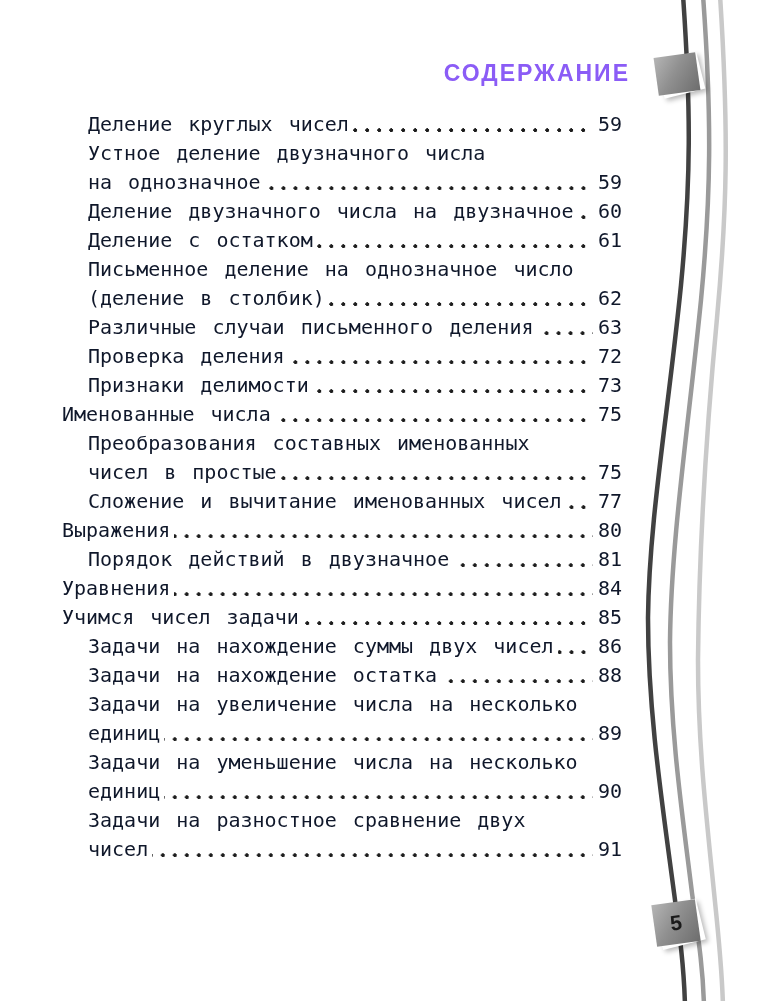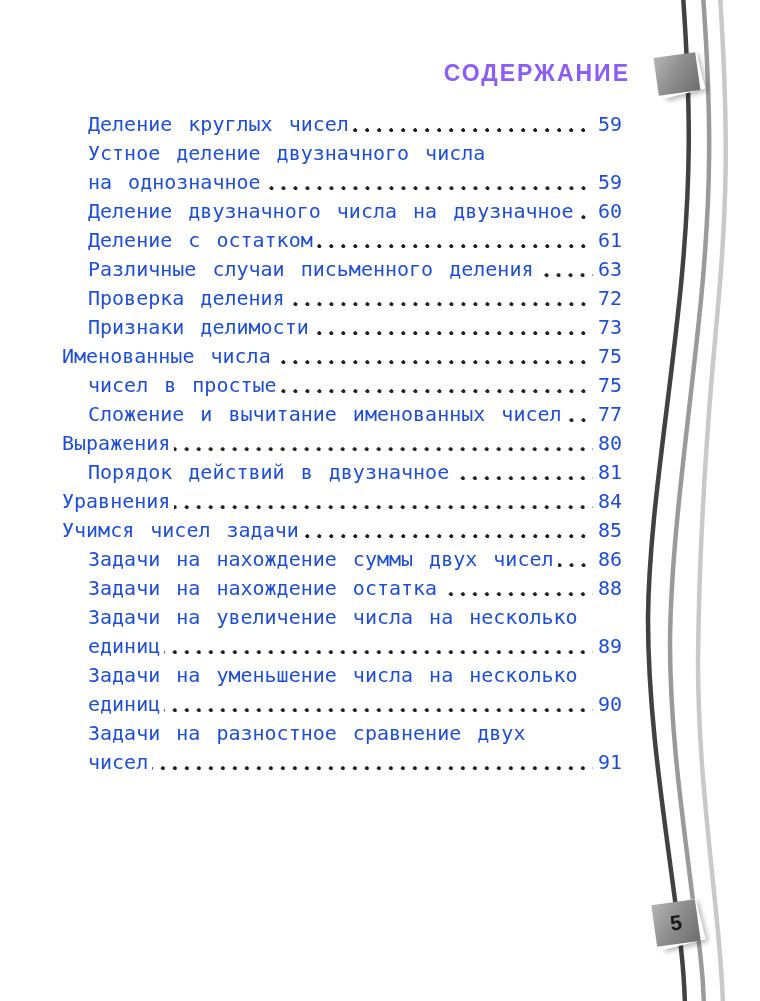--- a/index.html
+++ b/index.html
@@ -45,21 +45,21 @@
     font-size: 23px;
     letter-spacing: 2px;
     color: #8b5cf6;
   }
 
   
   .toc {
     position: absolute; left: 62px; top: 110px;
     width: 560px; z-index: 3;
     font-size: 20px; line-height: 29px;
-    color: #1d4ed8;
+    color: #0f172a;
   }
   .entry.indent { padding-left: 26px; }
   .line { display: flex; align-items: flex-end; }
   .title { word-spacing: 4px; white-space: nowrap; }
   .dots {
     flex: 1 1 auto; min-width: 0;
     height: 5px;
     margin: 0 5px 6px 4px;
     background-image: radial-gradient(circle at 2.2px 2.2px, #1d1d1d 1.7px, transparent 2.1px);
     background-size: 12px 5px;
@@ -118,20 +118,30 @@
     </div>
     <div class="entry indent">
       <div class="line">
         <span class="title">Деление с остатком</span>
         <span class="dots"></span>
         <span class="page-num">61</span>
       </div>
     </div>
     <div class="entry indent">
       <div class="line">
+        <span class="title">Письменное деление на однозначное число</span>
+      </div>
+      <div class="line">
+        <span class="title">(деление в столбик)</span>
+        <span class="dots"></span>
+        <span class="page-num">62</span>
+      </div>
+    </div>
+    <div class="entry indent">
+      <div class="line">
         <span class="title">Различные случаи письменного деления</span>
         <span class="dots"></span>
         <span class="page-num">63</span>
       </div>
     </div>
     <div class="entry indent">
       <div class="line">
         <span class="title">Проверка деления</span>
         <span class="dots"></span>
         <span class="page-num">72</span>
@@ -146,20 +156,23 @@
     </div>
     <div class="entry">
       <div class="line">
         <span class="title">Именованные числа</span>
         <span class="dots"></span>
         <span class="page-num">75</span>
       </div>
     </div>
     <div class="entry indent">
       <div class="line">
+        <span class="title">Преобразования составных именованных</span>
+      </div>
+      <div class="line">
         <span class="title">чисел в простые</span>
         <span class="dots"></span>
         <span class="page-num">75</span>
       </div>
     </div>
     <div class="entry indent">
       <div class="line">
         <span class="title">Сложение и вычитание именованных чисел</span>
         <span class="dots"></span>
         <span class="page-num">77</span>

